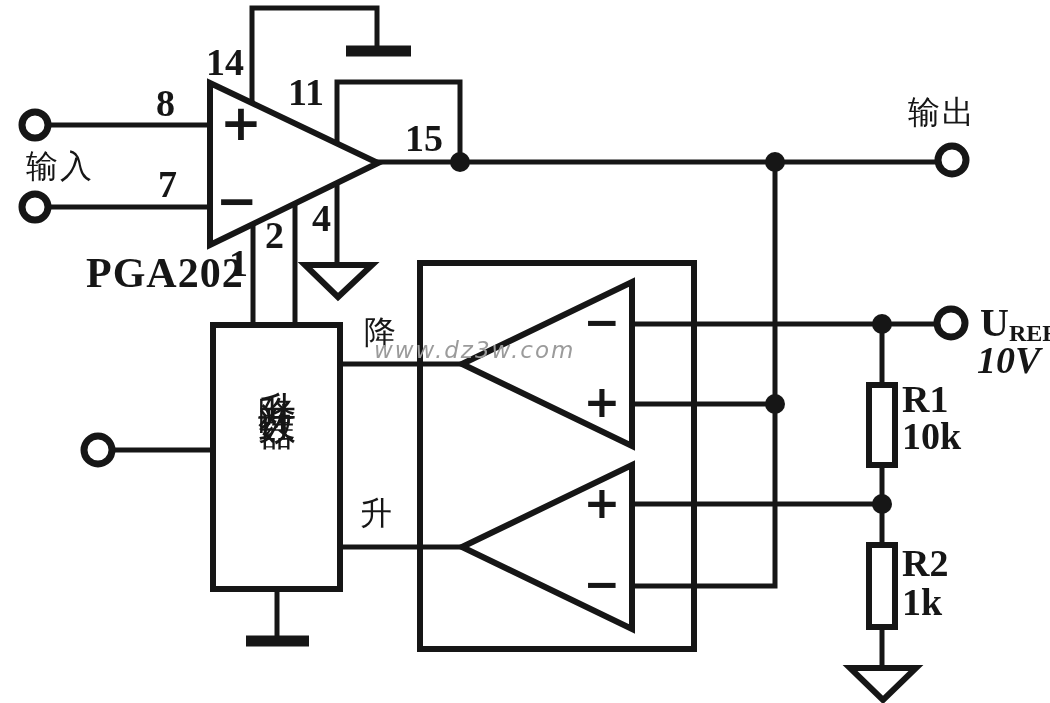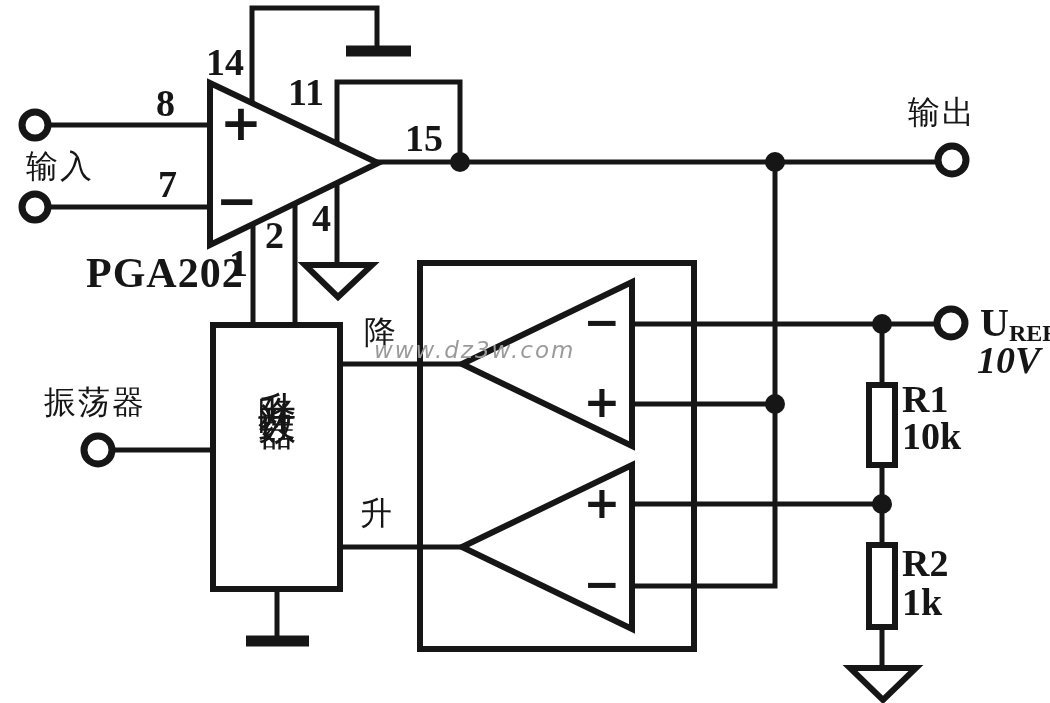--- a/index.html
+++ b/index.html
@@ -113,21 +113,20 @@
 
     <circle class="dot" cx="460" cy="162" r="10"></circle>
     <circle class="dot" cx="775" cy="162" r="10"></circle>
     <circle class="dot" cx="775" cy="404" r="10"></circle>
     <circle class="dot" cx="882" cy="324" r="10"></circle>
     <circle class="dot" cx="882" cy="504" r="10"></circle>
   </svg>
 
   <div class="lbl cjk" style="left:1px;top:150px;margin-left:25px;">输入</div>
   <div class="lbl cjk" style="left:908px;top:96px;">输出</div>
-  <div class="lbl cjk" style="left:44px;top:386px;">振荡器</div>
   <div class="lbl cjk vertical" style="left:256px;top:360px;">升降计数器</div>
   <div class="lbl cjk" style="left:364px;top:316px;">降</div>
   <div class="lbl cjk" style="left:360px;top:497px;">升</div>
 
   <div class="lbl serif chip" style="left:86px;top:251px;">PGA202</div>
 
   <div class="lbl serif num" style="left:156px;top:84px;">8</div>
   <div class="lbl serif num" style="left:158px;top:165px;">7</div>
   <div class="lbl serif num" style="left:206px;top:43px;">14</div>
   <div class="lbl serif num" style="left:288px;top:73px;">11</div>

